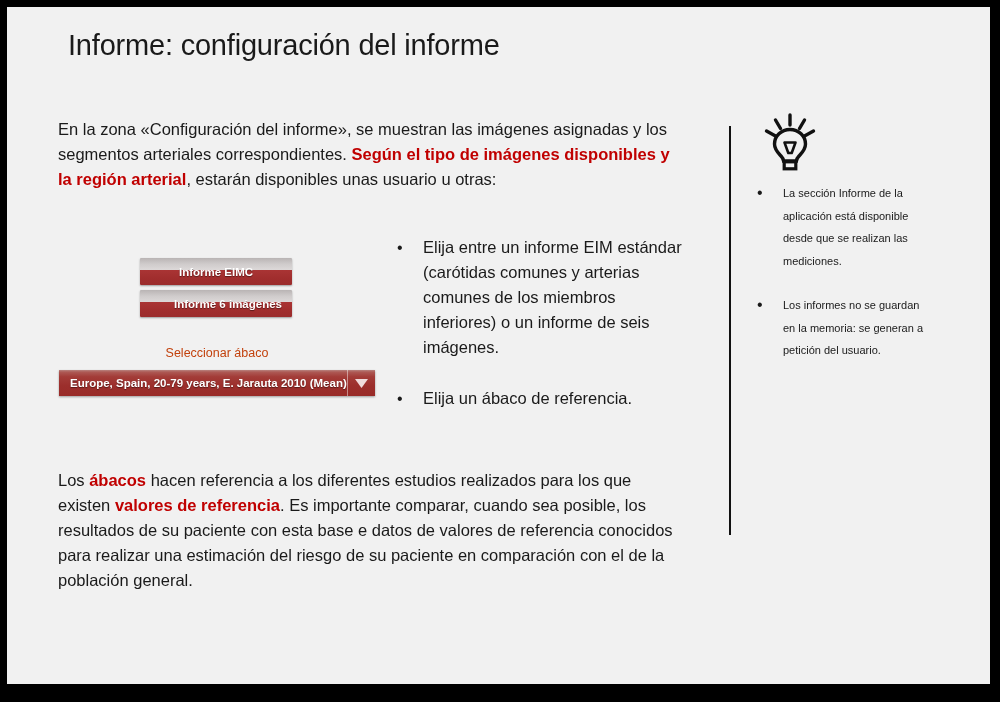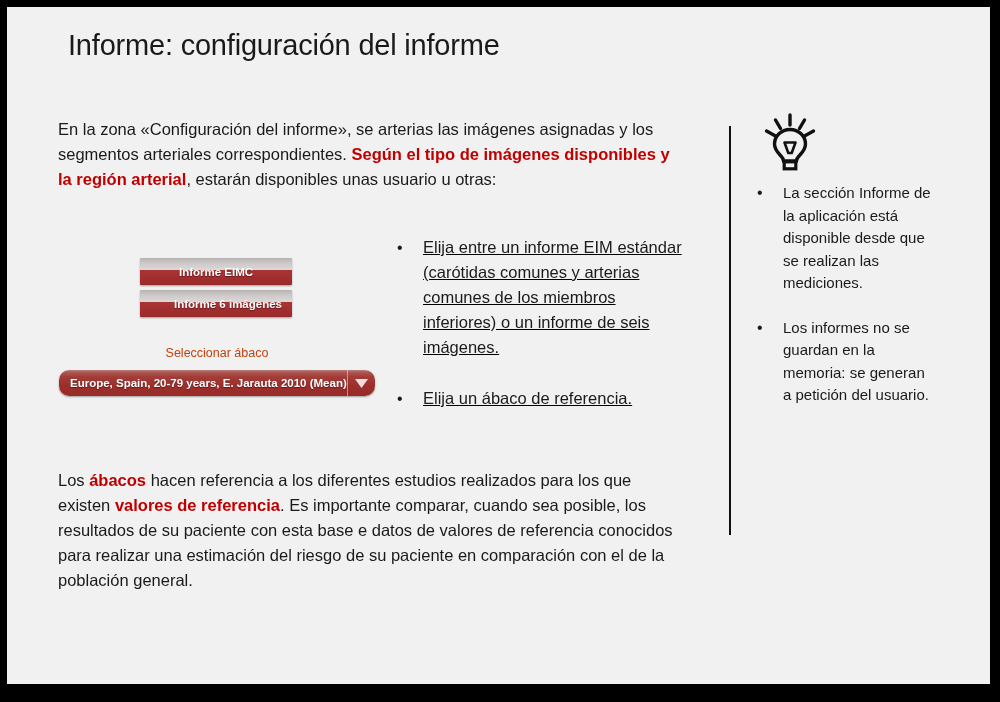--- a/index.html
+++ b/index.html
@@ -89,21 +89,21 @@
     font-size: 12.5px;
     color: #c2410c;
   }
 
   .mock-select {
     position: absolute;
     left: 7px;
     top: 120px;
     width: 316px;
     height: 26px;
-    border-radius: 10px;
+    border-radius: 0;
     background: linear-gradient(to bottom,
                 #b8837f 0%, #ad5954 8%, #a33c38 26%,
                 #9c2f2c 60%, #992b28 100%);
     box-shadow: 0 1px 2px rgba(0,0,0,0.35);
     display: flex;
     align-items: center;
     box-sizing: border-box;
   }
   .mock-select-text {
     flex: 1;
@@ -124,21 +124,20 @@
     box-sizing: border-box;
   }
   .mock-select-arrow svg { display: block; }
 
   
   .mid-bullets {
     position: absolute;
     left: 385px;
     top: 228px;
     width: 290px;
-    text-decoration: underline;
   }
   .mid-bullets li {
     font-size: 16.5px;
     line-height: 25px;
     color: #1a1a1a;
     margin-bottom: 26px;
   }
   ul.bullet-list {
     list-style: none;
     margin: 0;
@@ -183,40 +182,40 @@
     top: 106px;
   }
 
   .side-bullets {
     position: absolute;
     left: 745px;
     top: 175px;
     width: 182px;
   }
   .side-bullets li {
-    font-size: 15px;
+    font-size: 11px;
     line-height: 22.5px;
     color: #1a1a1a;
     margin-bottom: 22px;
     padding-left: 31px;
   }
   .side-bullets li::before {
     left: 7px;
     top: 0px;
     font-size: 15px;
   }
 </style>
 </head>
 <body>
 
 <div class="slide-frame">
 
   <div class="slide-title">Informe: configuración del informe</div>
 
-  <div class="intro-paragraph"><span>En la zona «Configuración del informe», se arterias las imágenes asignadas y los segmentos arteriales correspondientes. </span><span class="accent">Según el tipo de imágenes disponibles y la región arterial</span><span>, estarán disponibles unas usuario u otras:</span></div>
+  <div class="intro-paragraph"><span>En la zona «Configuración del informe», se muestran las imágenes asignadas y los segmentos arteriales correspondientes. </span><span class="accent">Según el tipo de imágenes disponibles y la región arterial</span><span>, estarán disponibles unas usuario u otras:</span></div>
 
   <div class="app-mock">
 
     <div class="mock-btn b1">Informe EIMC</div>
     <div class="mock-btn b2">Informe 6 imágenes</div>
 
     <div class="mock-label">Seleccionar ábaco</div>
 
     <div class="mock-select">
       <div class="mock-select-text">Europe, Spain, 20-79 years, E. Jarauta 2010 (Mean)</div>

